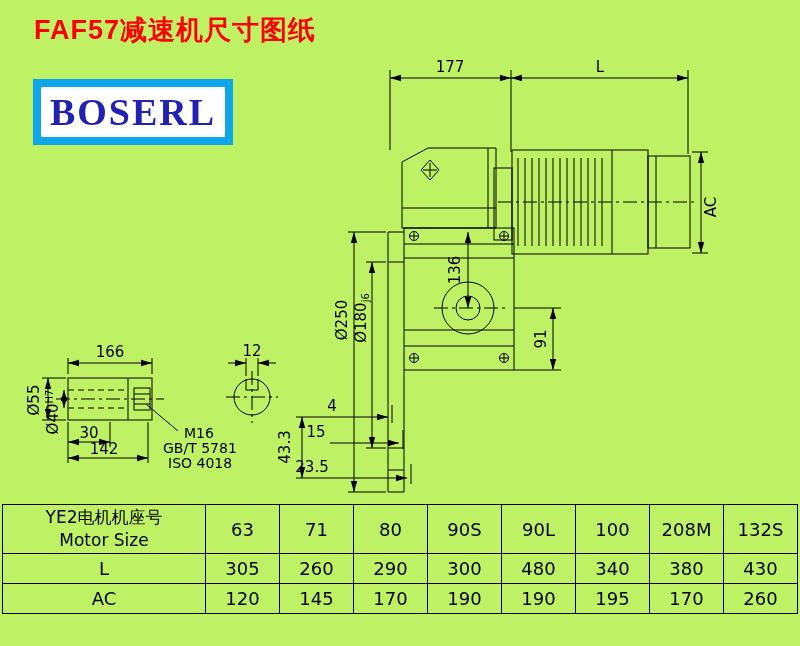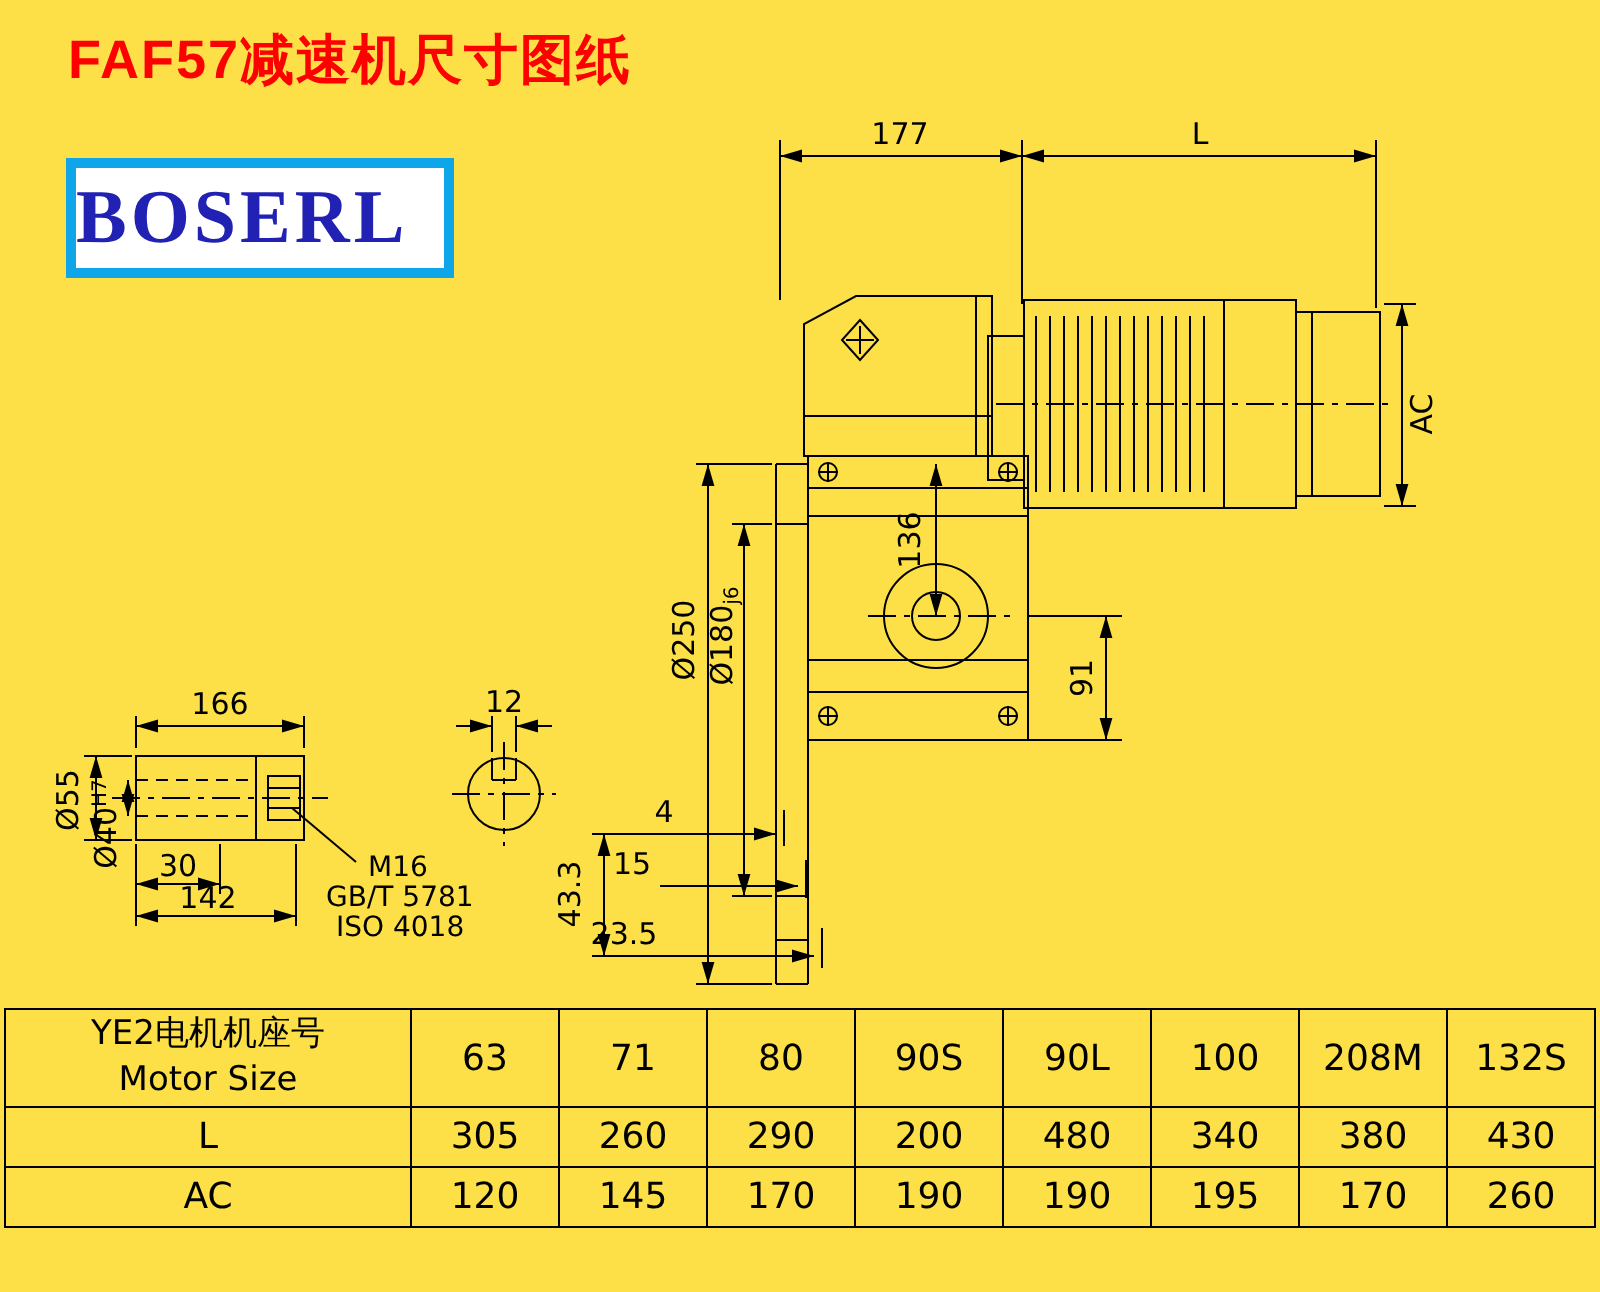--- a/index.html
+++ b/index.html
@@ -1,21 +1,21 @@
 <!DOCTYPE html>
 <html><head>
 <meta charset="utf-8">
 <style>
   html,body{margin:0;padding:0;background:#fff;}
-  .page{position:relative;width:800px;height:646px;background:#fde047;overflow:hidden;
+  .page{position:relative;width:800px;height:646px;background:#bef264;overflow:hidden;
         font-family:"Liberation Sans",sans-serif;color:#000;}
   .title{position:absolute;left:34px;top:12px;font-size:27px;font-weight:bold;
          color:#fe0000;letter-spacing:1px;white-space:nowrap;}
-  .logo{position:absolute;left:33px;top:79px;width:184px;height:50px;border:5px solid #0ea5e9;
-        background:#fff;display:flex;align-items:center;justify-content:flex-start;}
+  .logo{position:absolute;left:33px;top:79px;width:184px;height:50px;border:8px solid #0ea5e9;
+        background:#fff;display:flex;align-items:center;justify-content:center;}
   .logo span{font-family:"Liberation Serif",serif;font-weight:bold;font-size:38px;
         color:#2121b3;letter-spacing:2px;line-height:1;}
   svg.drawing{position:absolute;left:0;top:0;}
   .dimtext{font-family:"DejaVu Sans",sans-serif;font-size:15px;fill:#000;stroke:none;}
   .dimsmall{font-size:10px;}
   .notetext{font-family:"DejaVu Sans",sans-serif;font-size:14px;fill:#000;stroke:none;}
   .cl{stroke-dasharray:14 4 3 4;}
   .hid{stroke-dasharray:6 4;}
   .tablewrap{position:absolute;left:2px;top:504px;width:796px;}
   table{border-collapse:collapse;width:100%;table-layout:fixed;
@@ -258,21 +258,21 @@
         <td>90L</td>
         <td>100</td>
         <td>208M</td>
         <td>132S</td>
       </tr>
       <tr>
         <td>L</td>
         <td>305</td>
         <td>260</td>
         <td>290</td>
-        <td>200</td>
+        <td>300</td>
         <td>480</td>
         <td>340</td>
         <td>380</td>
         <td>430</td>
       </tr>
       <tr>
         <td>AC</td>
         <td>120</td>
         <td>145</td>
         <td>170</td>

